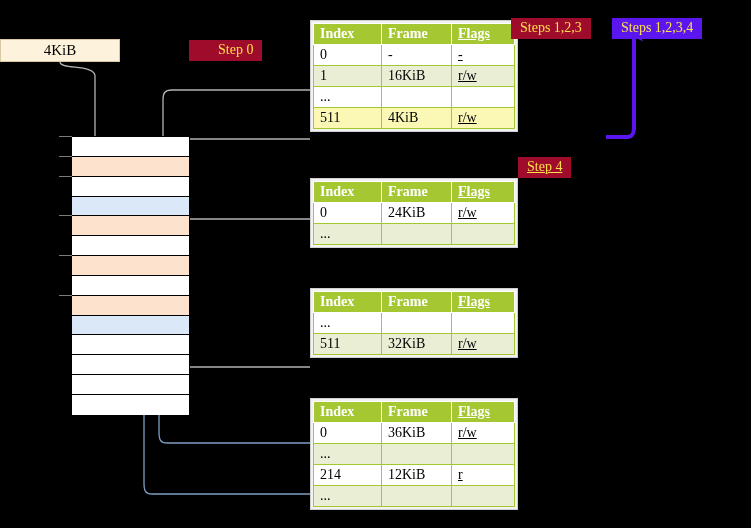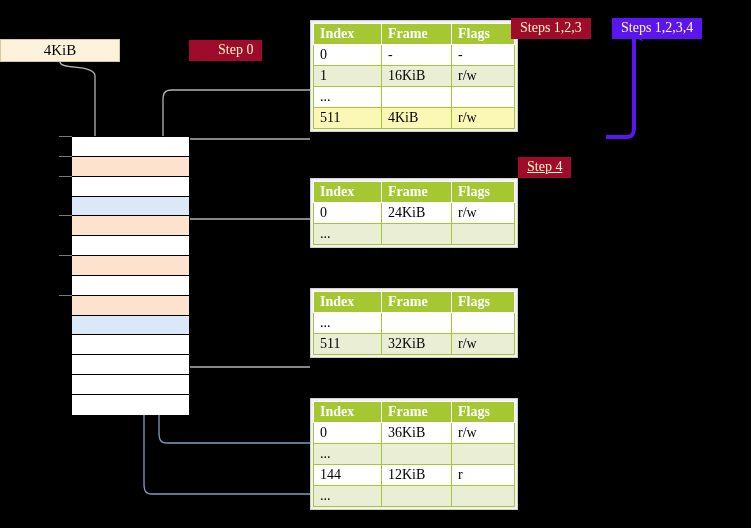--- a/index.html
+++ b/index.html
@@ -51,30 +51,30 @@
   .ptable td{
     color:#000;background:#ffffff;padding:2px 6px;
     border:1px solid #a5c832;height:19px;box-sizing:border-box;
     white-space:nowrap;vertical-align:middle;
   }
   .ptable tr.alt td{background:#e9eed5;}
   .ptable td.hl{background:#fbf8b5;}
   .ptable tr.alt td.hl{background:#fbf8b5;}
   .c-idx{width:55px;}
   .c-frm{width:57px;}
-  .c-flg{width:50px;}
+  .c-flg{width:50px;text-decoration:underline;}
 
   #t1{left:310px;top:20px;}
   #t2{left:310px;top:178px;}
   #t3{left:310px;top:288px;}
   #t4{left:310px;top:398px;}
 
   
   .badge{
-    position:absolute;color:#fef9c3;font-size:14px;
+    position:absolute;color:#fde047;font-size:14px;
     padding:2px 9px 3px 9px;white-space:nowrap;line-height:1.15;
   }
   .badge.red{background:#9e0b2b;}
   .badge.purple{background:#5b16f0;}
   #step0{left:189px;top:40px;padding-left:29px;}
   #step4{left:518px;top:157px;text-decoration:underline;}
   #steps123{left:511px;top:18px;}
   #steps1234{left:612px;top:18px;}
 </style>
 </head>
@@ -242,21 +242,21 @@
             <td class="c-idx">0</td>
             <td class="c-frm">36KiB</td>
             <td class="c-flg">r/w</td>
           </tr>
           <tr class="alt">
             <td class="c-idx">...</td>
             <td class="c-frm"></td>
             <td class="c-flg"></td>
           </tr>
           <tr>
-            <td class="c-idx">144</td>
+            <td class="c-idx">214</td>
             <td class="c-frm">12KiB</td>
             <td class="c-flg">r</td>
           </tr>
           <tr class="alt">
             <td class="c-idx">...</td>
             <td class="c-frm"></td>
             <td class="c-flg"></td>
           </tr>
         </tbody>
       </table>

